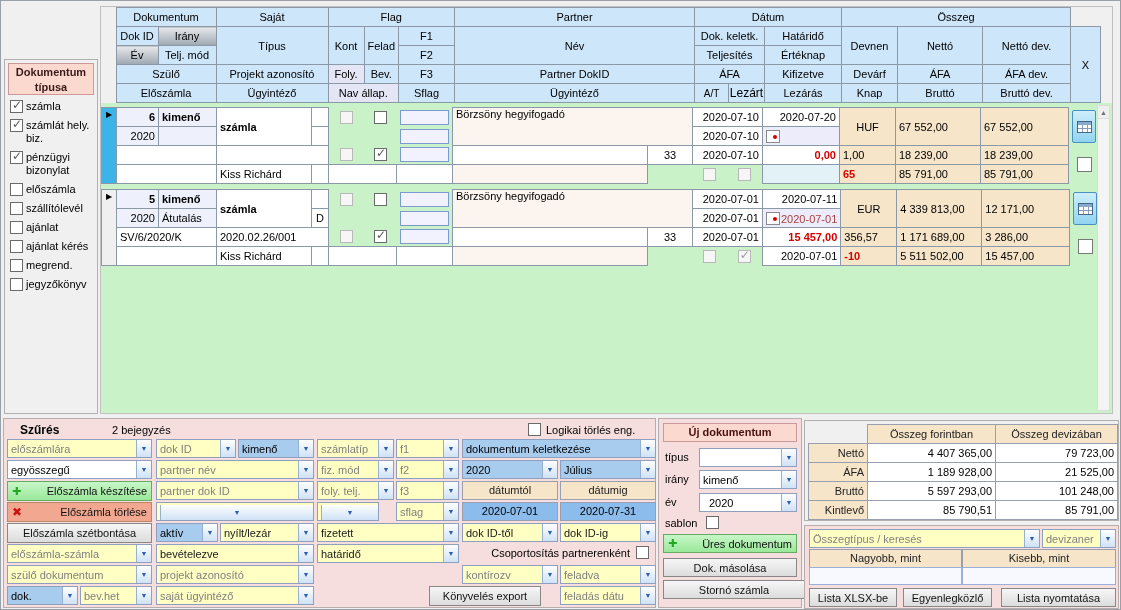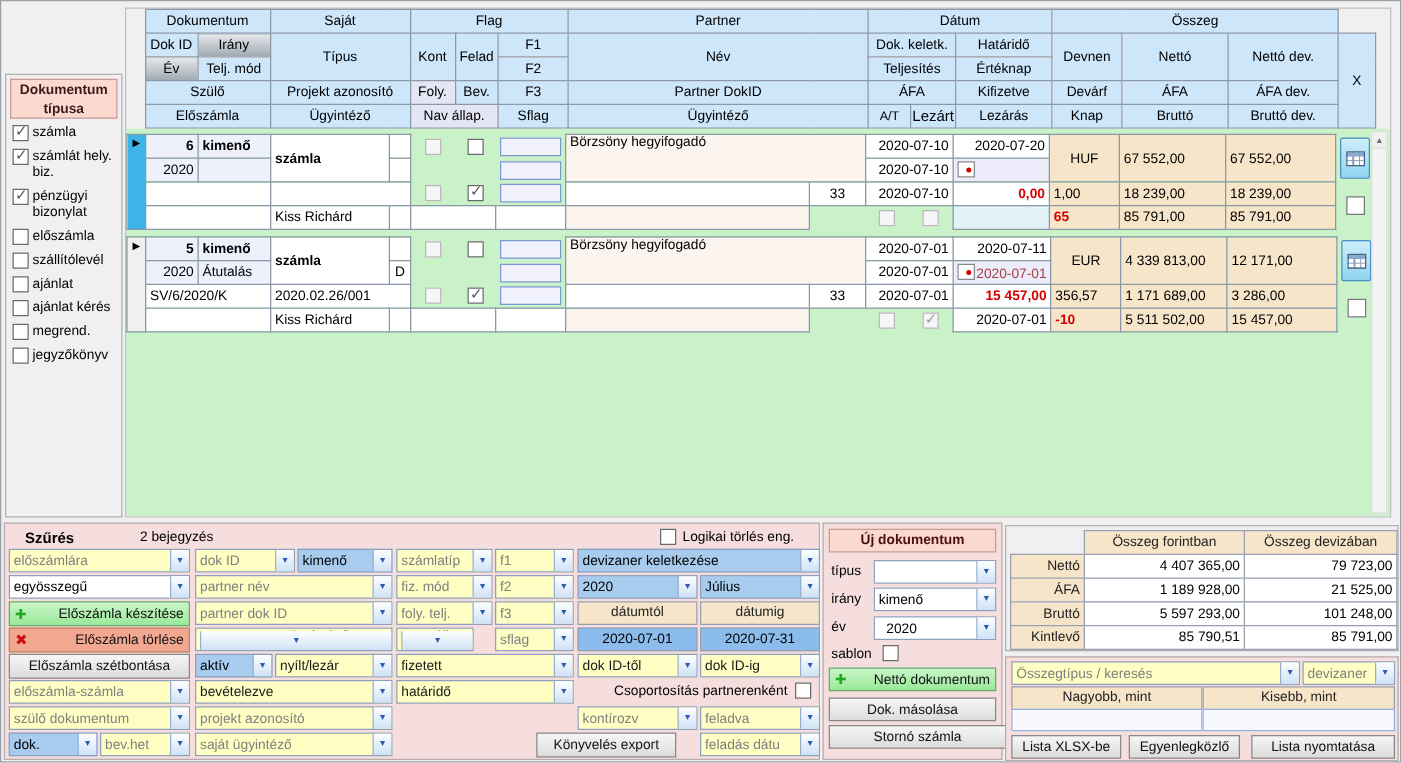--- a/index.html
+++ b/index.html
@@ -477,21 +477,21 @@
       </div>
     <div class="sel" style="left:313px;top:20px;width:77px;">
         <span class="txt">számlatíp</span>
         <span class="arr">▼</span>
       </div>
     <div class="sel" style="left:392px;top:20px;width:63px;">
         <span class="txt">f1</span>
         <span class="arr">▼</span>
       </div>
     <div class="sel blue" style="left:458px;top:20px;width:194px;">
-        <span class="txt">devizaner keletkezése</span>
+        <span class="txt">dokumentum keletkezése</span>
         <span class="arr">▼</span>
       </div>
 
     <div class="sel white" style="left:3px;top:41px;width:145px;">
         <span class="txt">egyösszegű</span>
         <span class="arr">▼</span>
       </div>
     <div class="sel" style="left:152px;top:41px;width:158px;">
         <span class="txt">partner név</span>
         <span class="arr">▼</span>
@@ -642,21 +642,21 @@
       </div>
     <div class="lbl" style="left:6px;top:77px;">év</div>
     <div class="sel white" style="left:40px;top:74px;width:98px;">
         <span class="txt" style="padding-left:6px;">2020</span>
         <span class="arr">▼</span>
       </div>
     <div class="lbl" style="left:6px;top:98px;">sablon</div>
     <div class="cbx" style="left:47px;top:97px;"></div>
     <div class="btn green spread" style="left:4px;top:115px;width:134px;height:19px;">
         <span class="ic plus">✚</span>
-        <span>Nettó dokumentum</span>
+        <span>Üres dokumentum</span>
       </div>
     <div class="btn" style="left:4px;top:139px;width:134px;height:19px;">
         <span>Dok. másolása</span>
       </div>
     <div class="btn" style="left:4px;top:161px;width:142px;height:19px;">
         <span>Stornó számla</span>
       </div>
   </div>
 
   <div class="graypanel" style="left:803px;top:419px;width:315px;height:101px;">

